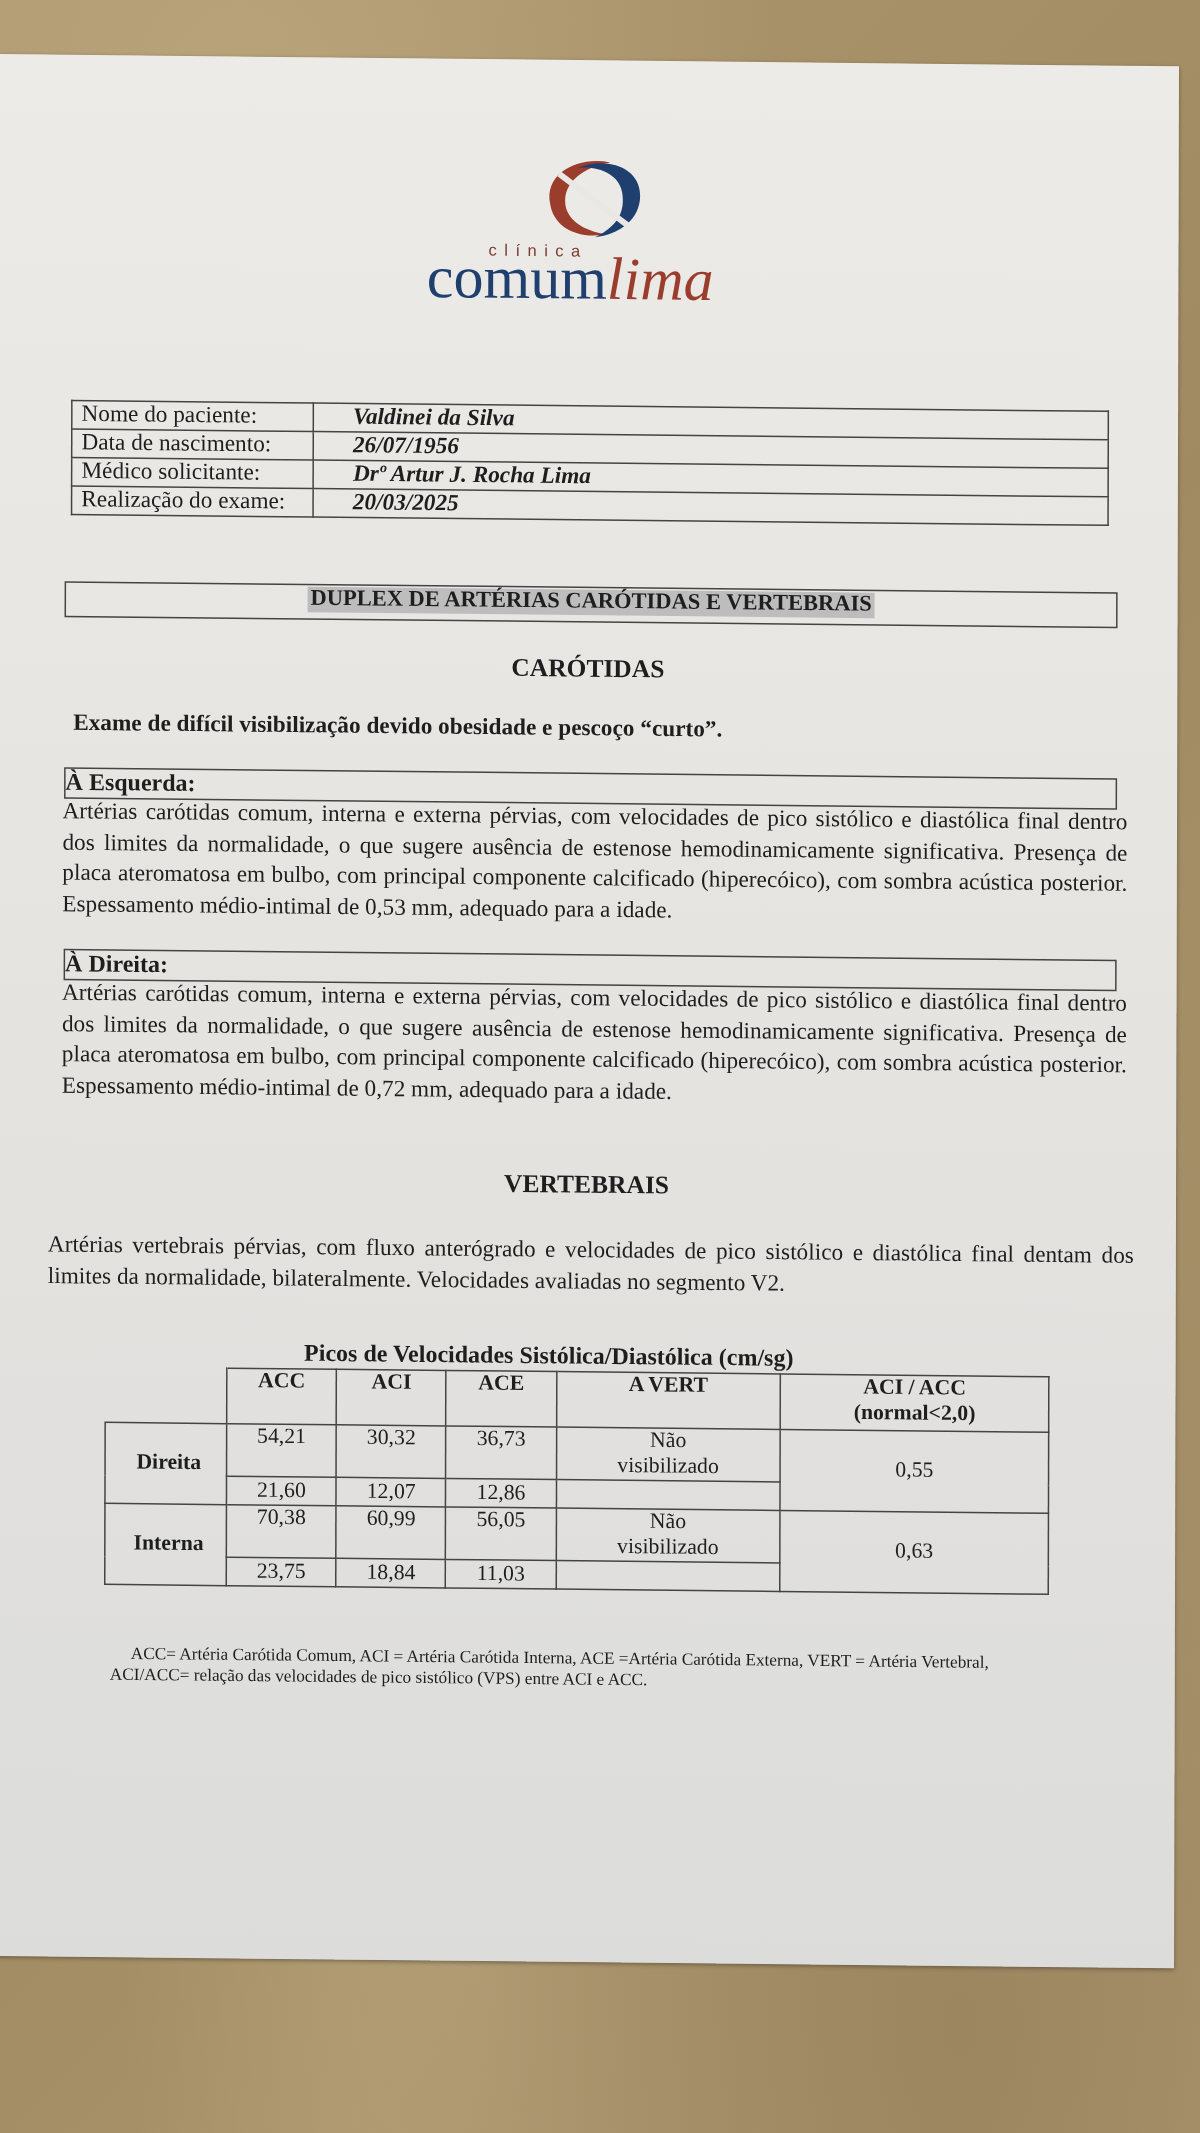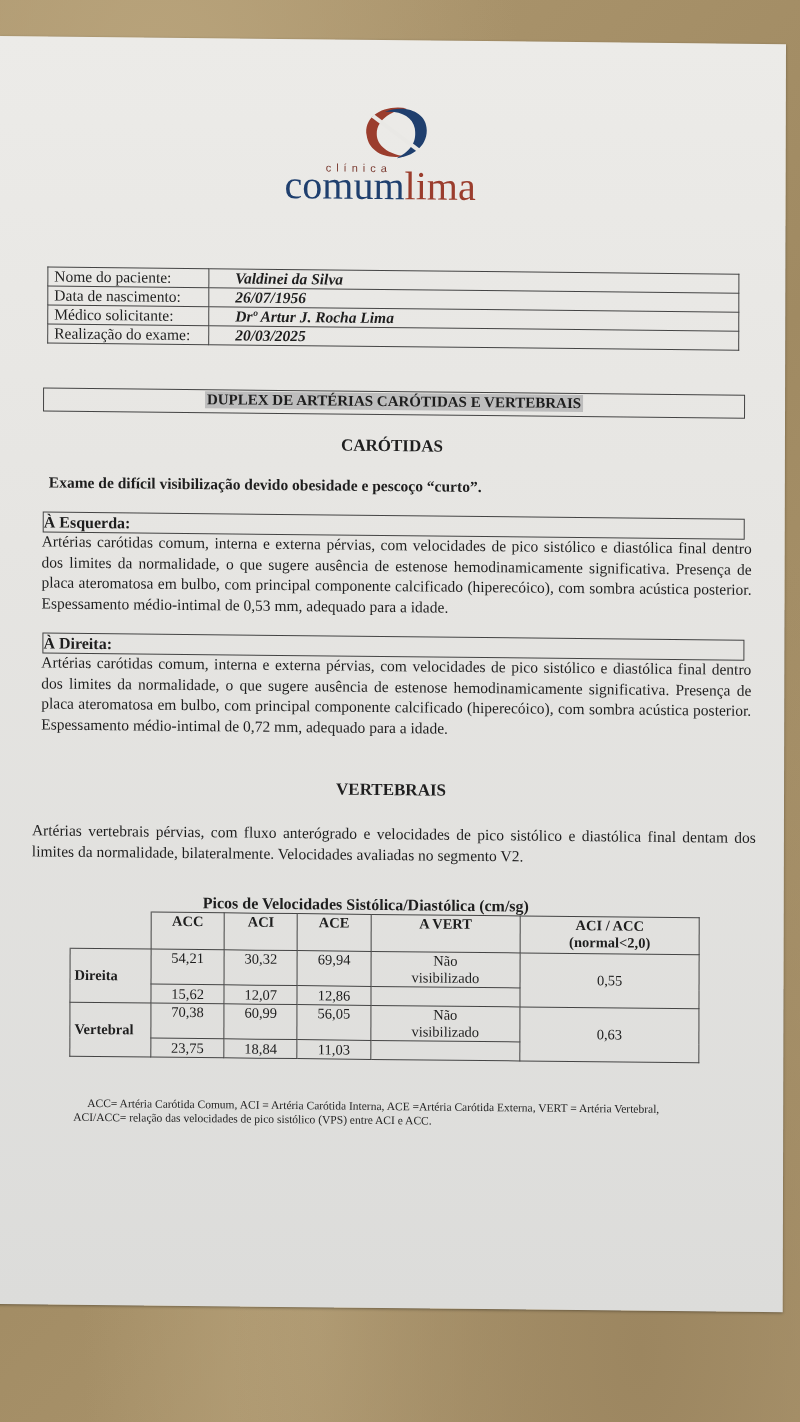--- a/index.html
+++ b/index.html
@@ -23,21 +23,21 @@
   }
   .abs { position:absolute; }
 
   
   .logo { left:285px; top:62px; width:230px; height:110px; }
   .logo-mark { position:absolute; left:70px; top:0; width:80px; height:60px; }
   .logo-small { position:absolute; left:5px; top:60px; font-family:"Liberation Sans", sans-serif;
     font-size:11px; letter-spacing:5px; color:#7a3a30;margin-left:36px; }
   .logo-word { position:absolute; left:0; top:64px; font-family:"Liberation Serif", serif; font-size:40px; line-height:40px; }
   .logo-rocha { color:#1f3f6e; }
-  .logo-lima { color:#9b3d2d; }
+  .logo-lima { color:#9b3d2d;font-style:italic; }
 
   
   .patient { left:48px; top:230px; width:692px; border-collapse:collapse; font-size:15.5px; }
   .patient td { border:1px solid #444; padding:0 6px; height:18px; line-height:18px; }
   .patient td.lbl { width:148px; }
   .patient td.val { font-style:italic; font-weight:bold; padding-left:26px; }
 
   .title-box { left:44px; top:351px; width:700px; height:22px; border:1px solid #444; text-align:center; }
   .title-text { display:inline-block; margin-top:1px; background:#bdbdbd; font-weight:bold; font-size:15px; padding:0 2px; }
 
@@ -45,21 +45,21 @@
   .note { left:50px; top:437px; font-weight:bold; font-size:15.5px; }
 
   .side-box { left:44px; width:700px; height:19px; border:1px solid #444; font-weight:bold; font-size:16px; line-height:19px; padding-left:0; }
   .para { left:43px; width:710px; font-size:15.5px; line-height:20.6px; text-align:justify; }
   .para p { margin:0; }
 
   .table-title { left:205px; top:856px; font-weight:bold; font-size:16px; }
   table.vel { left:72px; top:874px; width:630px; border-collapse:collapse; font-size:14.5px; }
   table.vel td, table.vel th { border:1px solid #444; text-align:center; vertical-align:top; padding:0; }
   table.vel th { font-weight:bold; height:36px; line-height:17px; }
-  table.vel td.side { font-weight:bold; text-align:left; vertical-align:middle; padding-left:4px; width:76px; }
+  table.vel td.side { font-weight:bold; text-align:center; vertical-align:middle; padding-left:4px; width:76px; }
   table.vel td.num { height:34px;font-family:Liberation Serif, serif; }
   table.vel td.num2 { height:18px; line-height:18px; }
   table.vel td.vert { line-height:17px; }
   table.vel td.ratio { vertical-align:middle; }
   .legend { left:76px; top:1059px; font-size:11.5px; line-height:14px; width:680px; }
   .legend .l1 { padding-left:14px; }
 </style>
 </head>
 <body>
 
@@ -132,36 +132,36 @@
       <th>
         <div>ACI / ACC</div>
         <div>(normal&lt;2,0)</div>
       </th>
     </tr>
 
     <tr>
       <td class="side" rowspan="2">Direita</td>
       <td class="num">54,21</td>
       <td class="num">30,32</td>
-      <td class="num">69,94</td>
+      <td class="num">36,73</td>
       <td class="vert">
         <div>Não</div>
         <div>visibilizado</div>
       </td>
       <td class="ratio" rowspan="2">0,55</td>
     </tr>
     <tr>
-      <td class="num2">15,62</td>
+      <td class="num2">21,60</td>
       <td class="num2">12,07</td>
       <td class="num2">12,86</td>
       <td class="num2"></td>
     </tr>
 
     <tr>
-      <td class="side" rowspan="2">Vertebral</td>
+      <td class="side" rowspan="2">Interna</td>
       <td class="num">70,38</td>
       <td class="num">60,99</td>
       <td class="num">56,05</td>
       <td class="vert">
         <div>Não</div>
         <div>visibilizado</div>
       </td>
       <td class="ratio" rowspan="2">0,63</td>
     </tr>
     <tr>

